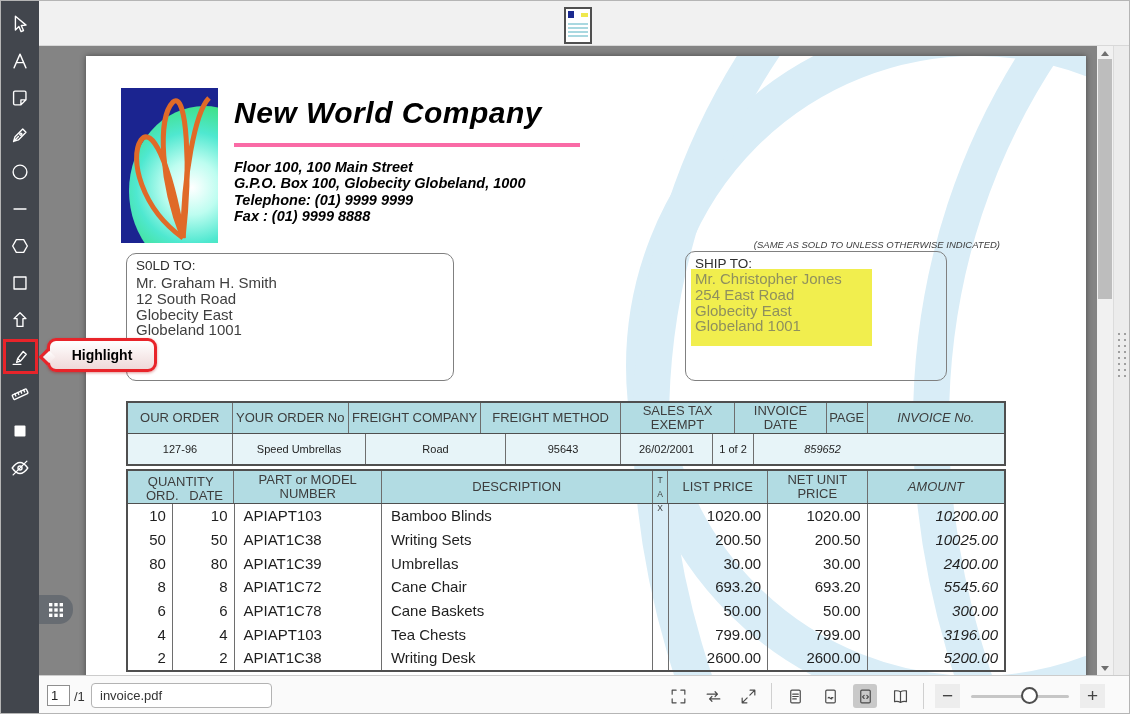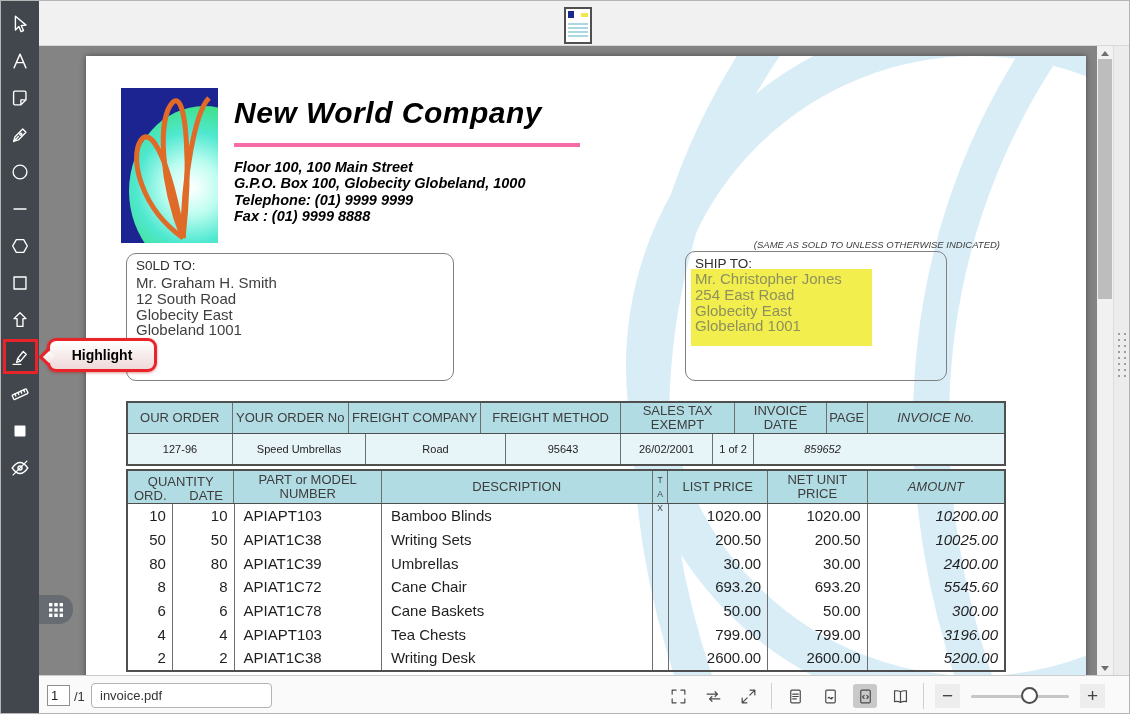--- a/index.html
+++ b/index.html
@@ -62,21 +62,21 @@
   .tbl-order .thead{height:31px;border-bottom:1.5px solid #4f4f4f;}
   .tbl-order .tvals{height:30px;background:#e7f4f8;font-size:11px;color:#1f1f1f;}
   .o1{width:105px}.o2{width:117px;white-space:nowrap}.o3{width:133px;white-space:nowrap}.o4{width:140px}.o5{width:115px}.o6{width:92px}.o7{width:41px}.o8{width:137px}
 
   .tbl-items{top:413px;border-bottom:2px solid #4f4f4f;}
   .tbl-items .thead{height:33px;border-bottom:1.5px solid #4f4f4f;}
   .c-ord{width:45px}.c-ship{width:62px}.c-part{width:148px}.c-desc{width:272px}.c-tax{width:16px}.c-list{width:100px}.c-net{width:100px}.c-amt{width:137px}
   .qty-head{flex-direction:column;justify-content:flex-end;padding-top:2px;width:107px;}
   .qty-sub{display:flex;width:100%;}
   .qty-sub span{flex:0 0 auto;}
-  .qty-sub .sub-ord{width:43px;text-align:left;padding-left:6px;}
+  .qty-sub .sub-ord{width:43px;text-align:left;padding-left:18px;}
   .qty-sub .sub-ship{width:60px;text-align:right;padding-right:8px;}
   .tax-head{flex-direction:column;font-size:8.5px;line-height:9px;justify-content:flex-start;padding-top:2px;}
   .it-row{display:flex;height:23.7px;font-size:15px;color:#1f1f1f;}
   .it-row .tcell{height:100%;}
   .num{justify-content:flex-end;padding-right:6px;}
   .txt{justify-content:flex-start;padding-left:9px;}
 
   
   .vscroll{position:absolute;left:1096px;top:45px;width:16px;height:629px;background:#f1f1f1;}
   .vs-btn{position:absolute;left:0;width:16px;height:14px;display:flex;align-items:center;justify-content:center;cursor:pointer;}

